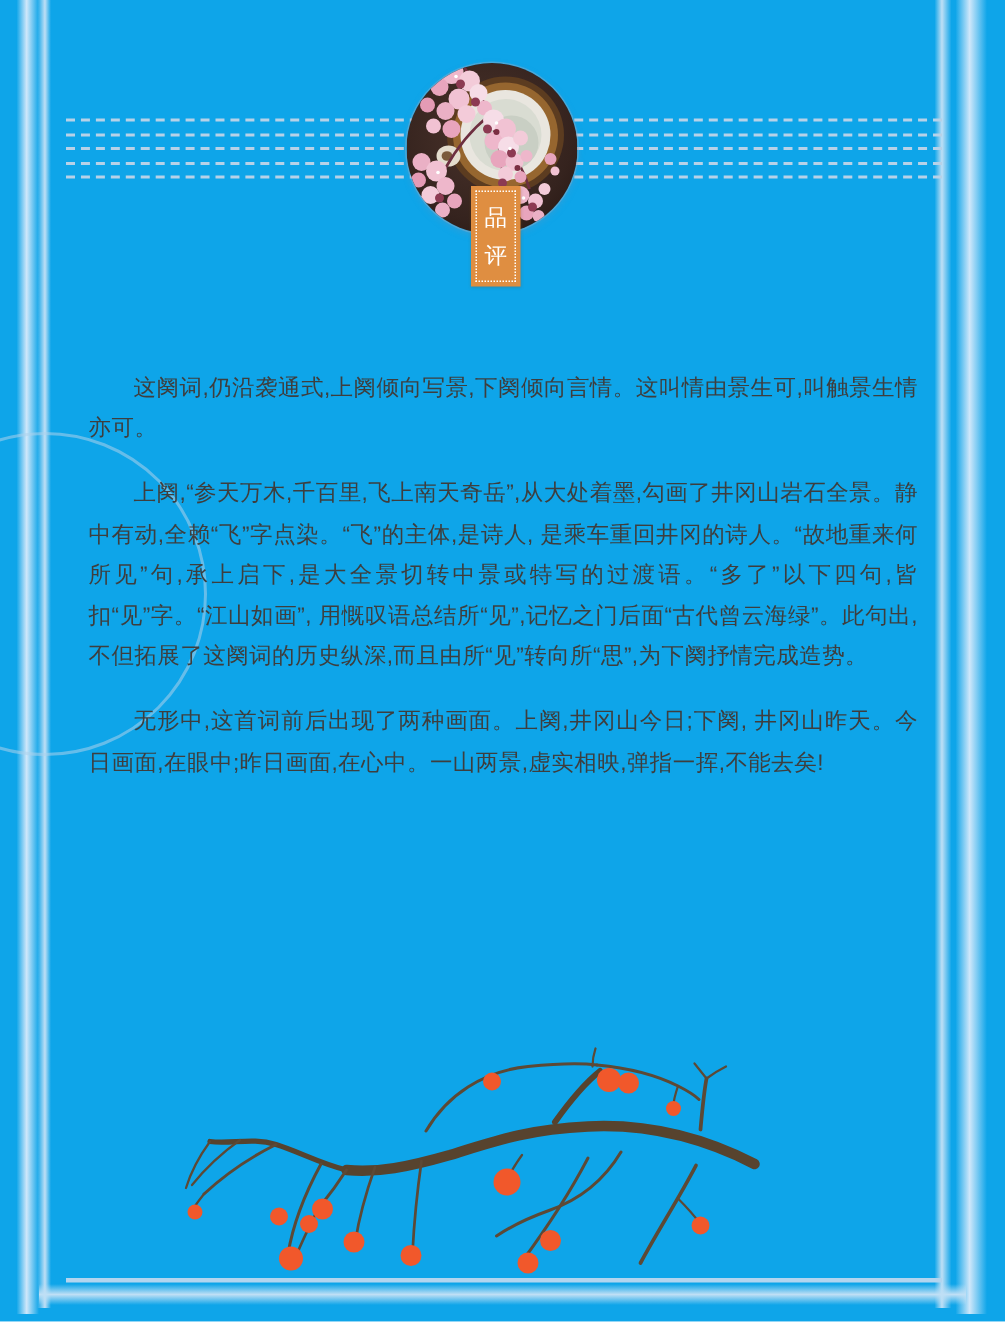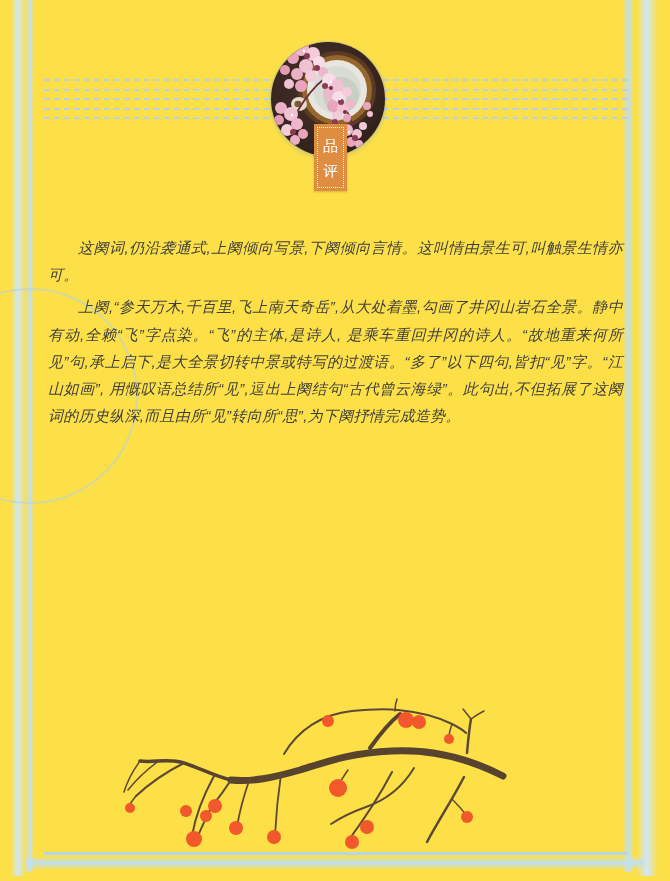--- a/index.html
+++ b/index.html
@@ -1,18 +1,18 @@
 <!DOCTYPE html>
 <html><head>
 <meta charset="utf-8">
 <style>
   html,body{margin:0;padding:0;background:#fff;}
   body{width:670px;height:881px;position:relative;overflow:hidden;
        font-family:"Liberation Sans","DejaVu Sans",sans-serif;}
-  .page{position:absolute;inset:0;background:#fde047;overflow:hidden;}
+  .page{position:absolute;inset:0;background:#0ea5e9;overflow:hidden;}
 
   
   .band{position:absolute;pointer-events:none;}
   .band-left-outer{left:11px;top:0;width:15px;height:876px;
     background:linear-gradient(to right,rgba(207,231,250,0),#cfe7fa 45%,rgba(207,231,250,0));}
   .band-left-inner{left:25px;top:0;width:9px;height:872px;
     background:linear-gradient(to right,rgba(186,220,246,0.05),#bfdff5 55%,rgba(255,255,255,0));}
   .band-right-inner{left:623px;top:0;width:11px;height:872px;
     background:linear-gradient(to left,rgba(186,220,246,0.05),#bfdff5 55%,rgba(255,255,255,0));}
   .band-right-outer{left:637px;top:0;width:21px;height:876px;
@@ -42,21 +42,21 @@
     word-break:break-all;text-align:center;}
 
   
   .arc-decor{position:absolute;left:-78px;top:288px;width:212px;height:212px;
     border-radius:50%;border:2px solid rgba(173,209,235,.55);}
 
   
   .article{position:absolute;left:43px;top:229px;width:585px;
     font-size:15px;line-height:27.2px;color:#3e3e3e;text-align:justify;
     letter-spacing:.3px;}
-  .article p{margin:5px;text-indent:2em;font-style:italic;}
+  .article p{margin:16px;text-indent:2em;}
 
   
   .branch{position:absolute;left:100px;top:690px;width:470px;height:162px;}
 </style>
 </head>
 <body>
 
 <div class="page">
 
   <div class="band band-left-outer"></div>
@@ -156,21 +156,22 @@
   <div class="badge">
     <div class="badge-inner">
       <div class="badge-text">品评</div>
     </div>
   </div>
 
   <div class="arc-decor"></div>
 
   <div class="article">
     <p>这阕词,仍沿袭通式,上阕倾向写景,下阕倾向言情。这叫情由景生可,叫触景生情亦可。</p>
-    <p>上阕,“参天万木,千百里,飞上南天奇岳”,从大处着墨,勾画了井冈山岩石全景。静中有动,全赖“飞”字点染。“飞”的主体,是诗人, 是乘车重回井冈的诗人。“故地重来何所见”句,承上启下,是大全景切转中景或特写的过渡语。“多了”以下四句,皆扣“见”字。“江山如画”, 用慨叹语总结所“见”,逗出上阕结句“古代曾云海绿”。此句出,不但拓展了这阕词的历史纵深,而且由所“见”转向所“思”,为下阕抒情完成造势。</p>
+    <p>上阕,“参天万木,千百里,飞上南天奇岳”,从大处着墨,勾画了井冈山岩石全景。静中有动,全赖“飞”字点染。“飞”的主体,是诗人, 是乘车重回井冈的诗人。“故地重来何所见”句,承上启下,是大全景切转中景或特写的过渡语。“多了”以下四句,皆扣“见”字。“江山如画”, 用慨叹语总结所“见”,记忆之门后面“古代曾云海绿”。此句出,不但拓展了这阕词的历史纵深,而且由所“见”转向所“思”,为下阕抒情完成造势。</p>
+    <p>无形中,这首词前后出现了两种画面。上阕,井冈山今日;下阕, 井冈山昨天。今日画面,在眼中;昨日画面,在心中。一山两景,虚实相映,弹指一挥,不能去矣!</p>
   </div>
 
   <svg class="branch" viewBox="100 690 470 162">
     <g fill="none" stroke="#57432e" stroke-linecap="round">
       <path d="M 503 776 C 468 758 432 749 392 751 C 352 753 332 760 300 770 C 272 778 252 782 231 780" stroke-width="7"></path>
       <path d="M 231 780 C 214 776 200 768 184 763 C 168 758 154 763 140 761" stroke-width="3.5"></path>
       <path d="M 370 748 C 380 734 390 722 400 714" stroke-width="4"></path>
     </g>
     <g fill="none" stroke="#5d4935" stroke-linecap="round">
       <path d="M 284 754 C 298 730 322 714 352 711 C 372 709 390 709 398 710" stroke-width="2"></path>

